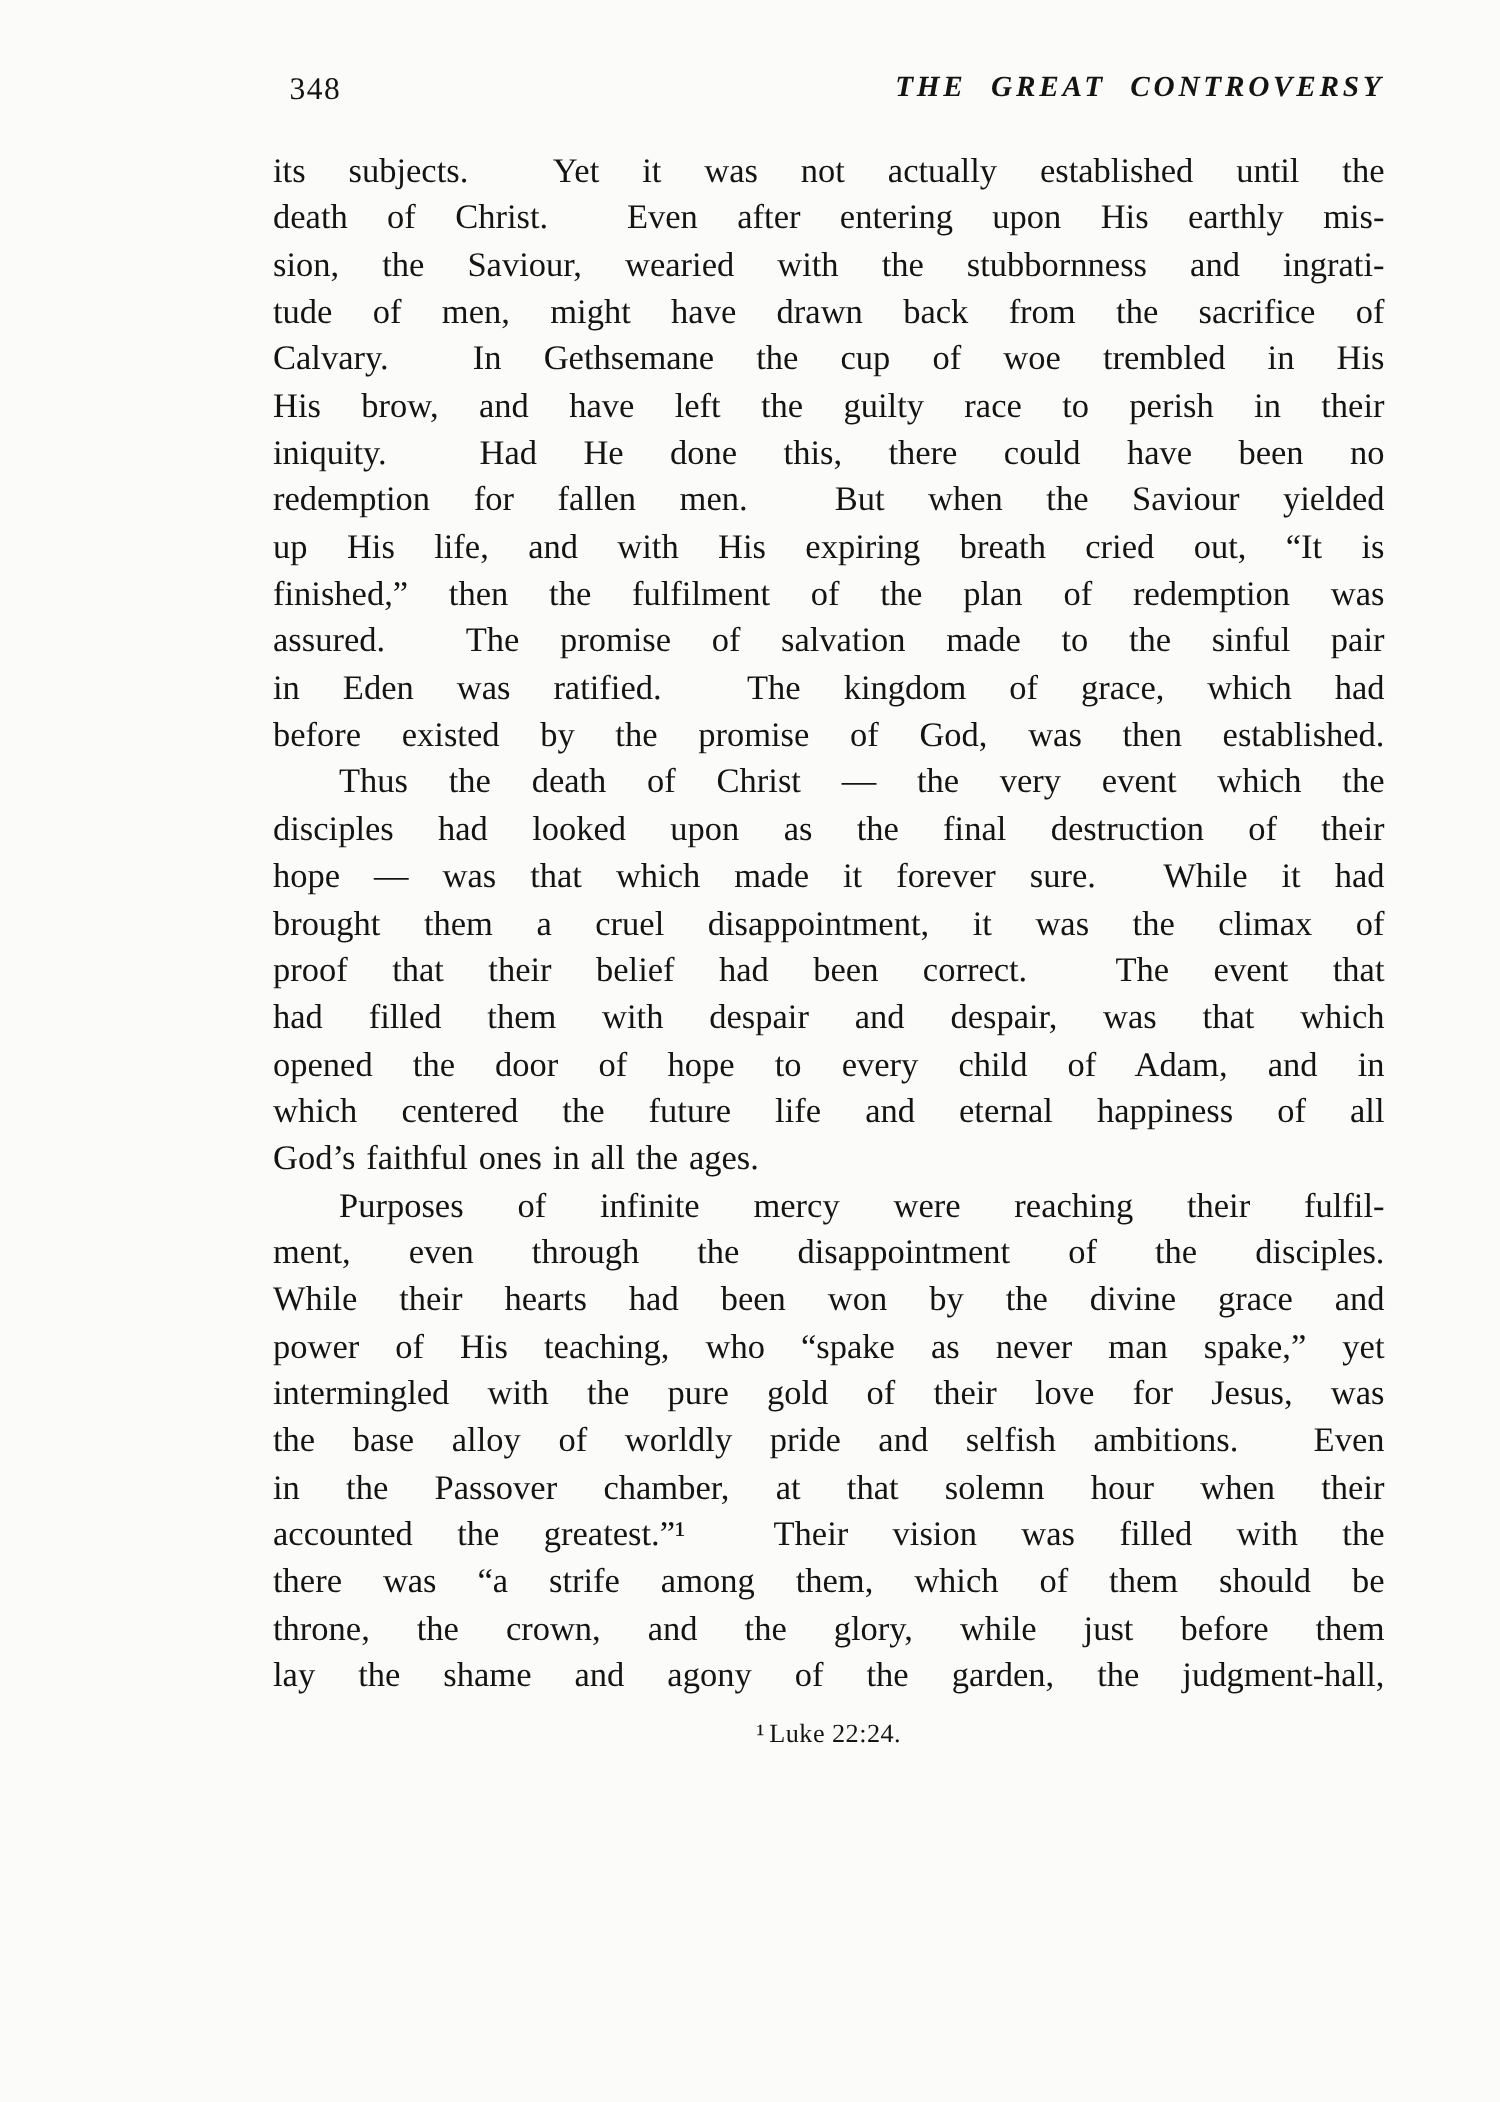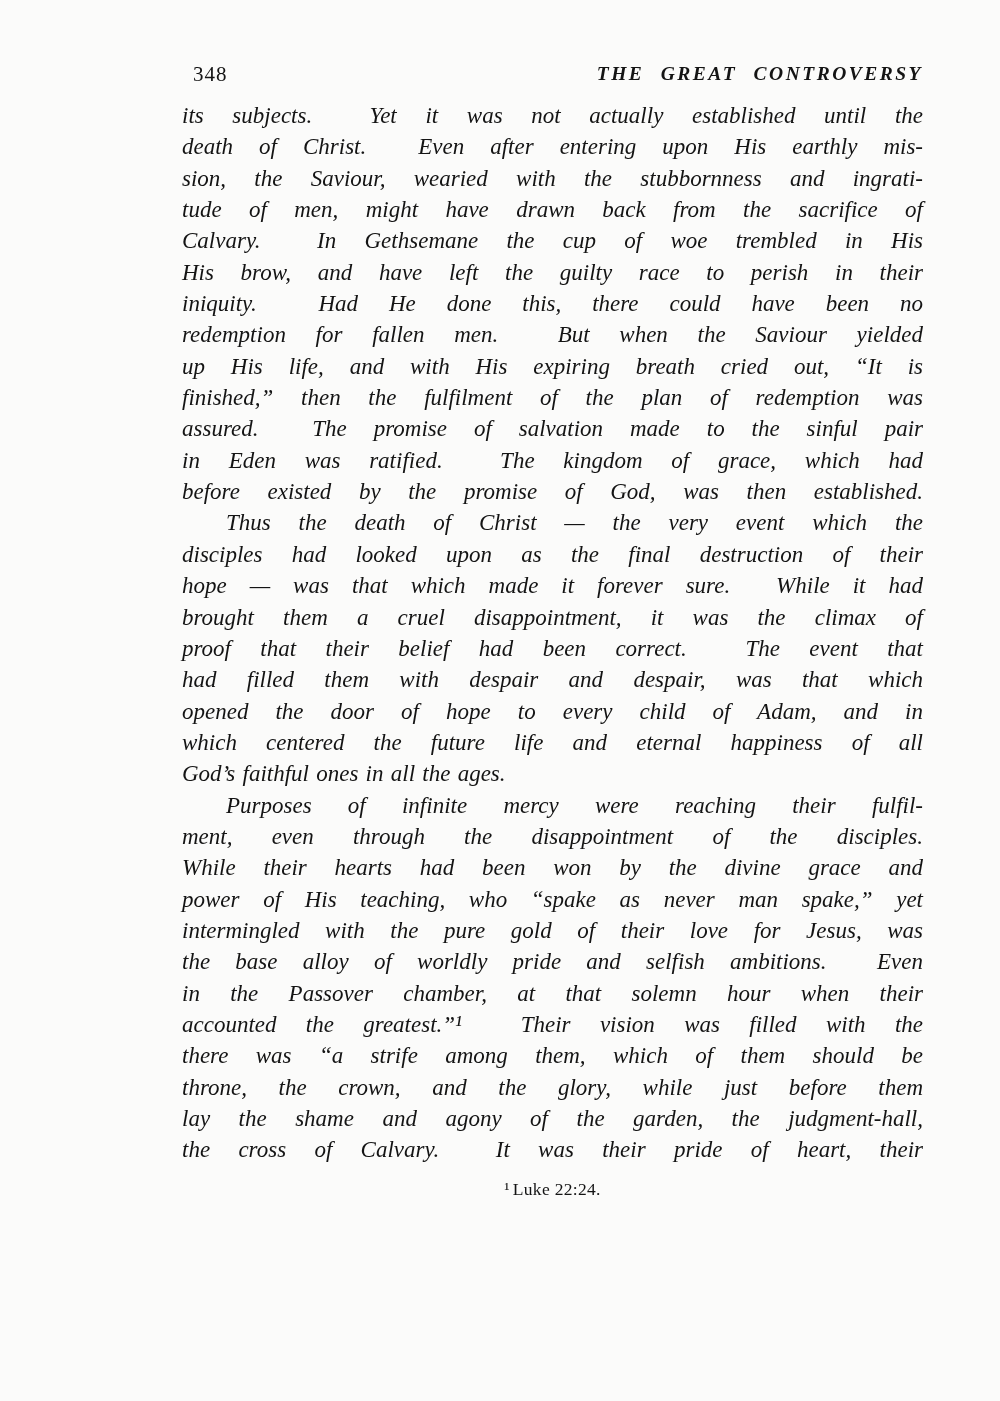--- a/index.html
+++ b/index.html
@@ -15,21 +15,21 @@
     overflow: hidden;
   }
   .page {
     position: relative;
     width: 1000px;
     height: 1401px;
   }
   .text-col {
     position: absolute;
     left: 182px;
-    top: 62px;
+    top: 47px;
     width: 741px;
   }
   .running-head {
     position: relative;
     height: 24px;
     line-height: 24px;
   }
   .page-num {
     position: absolute;
     left: 11px;
@@ -40,22 +40,21 @@
   .book-title {
     display: block;
     text-align: right;
     font-style: italic;
     font-weight: bold;
     font-size: 19.5px;
     letter-spacing: 2.5px;
     word-spacing: 9px;
   }
   .body-text {
-    margin-top: 14px;
-    font-style: italic;
+    margin-top: 27px;
   }
   .paragraph {
     margin: 0;
   }
   .line {
     font-size: 23px;
     line-height: 31.35px;
     text-align: justify;
     text-align-last: justify;
     word-spacing: 1.5px;
@@ -119,21 +118,20 @@
           <div class="line">ment, even through the disappointment of the disciples.</div>
           <div class="line">While their hearts had been won by the divine grace and</div>
           <div class="line">power of His teaching, who “spake as never man spake,” yet</div>
           <div class="line">intermingled with the pure gold of their love for Jesus, was</div>
           <div class="line">the base alloy of worldly pride and selfish ambitions.&nbsp; Even</div>
           <div class="line">in the Passover chamber, at that solemn hour when their</div>
           <div class="line">accounted the greatest.”¹&nbsp; Their vision was filled with the</div>
           <div class="line">there was “a strife among them, which of them should be</div>
           <div class="line">throne, the crown, and the glory, while just before them</div>
           <div class="line">lay the shame and agony of the garden, the judgment-hall,</div>
-          <div class="line">the cross of Calvary.&nbsp; It was their pride of heart, their</div>
         </div>
       </main>
 
     <div class="footnote">
       <span class="fn-marker">¹</span><span>Luke 22:24.</span>
     </div>
   </div>
 </div>
 
 </body></html>

